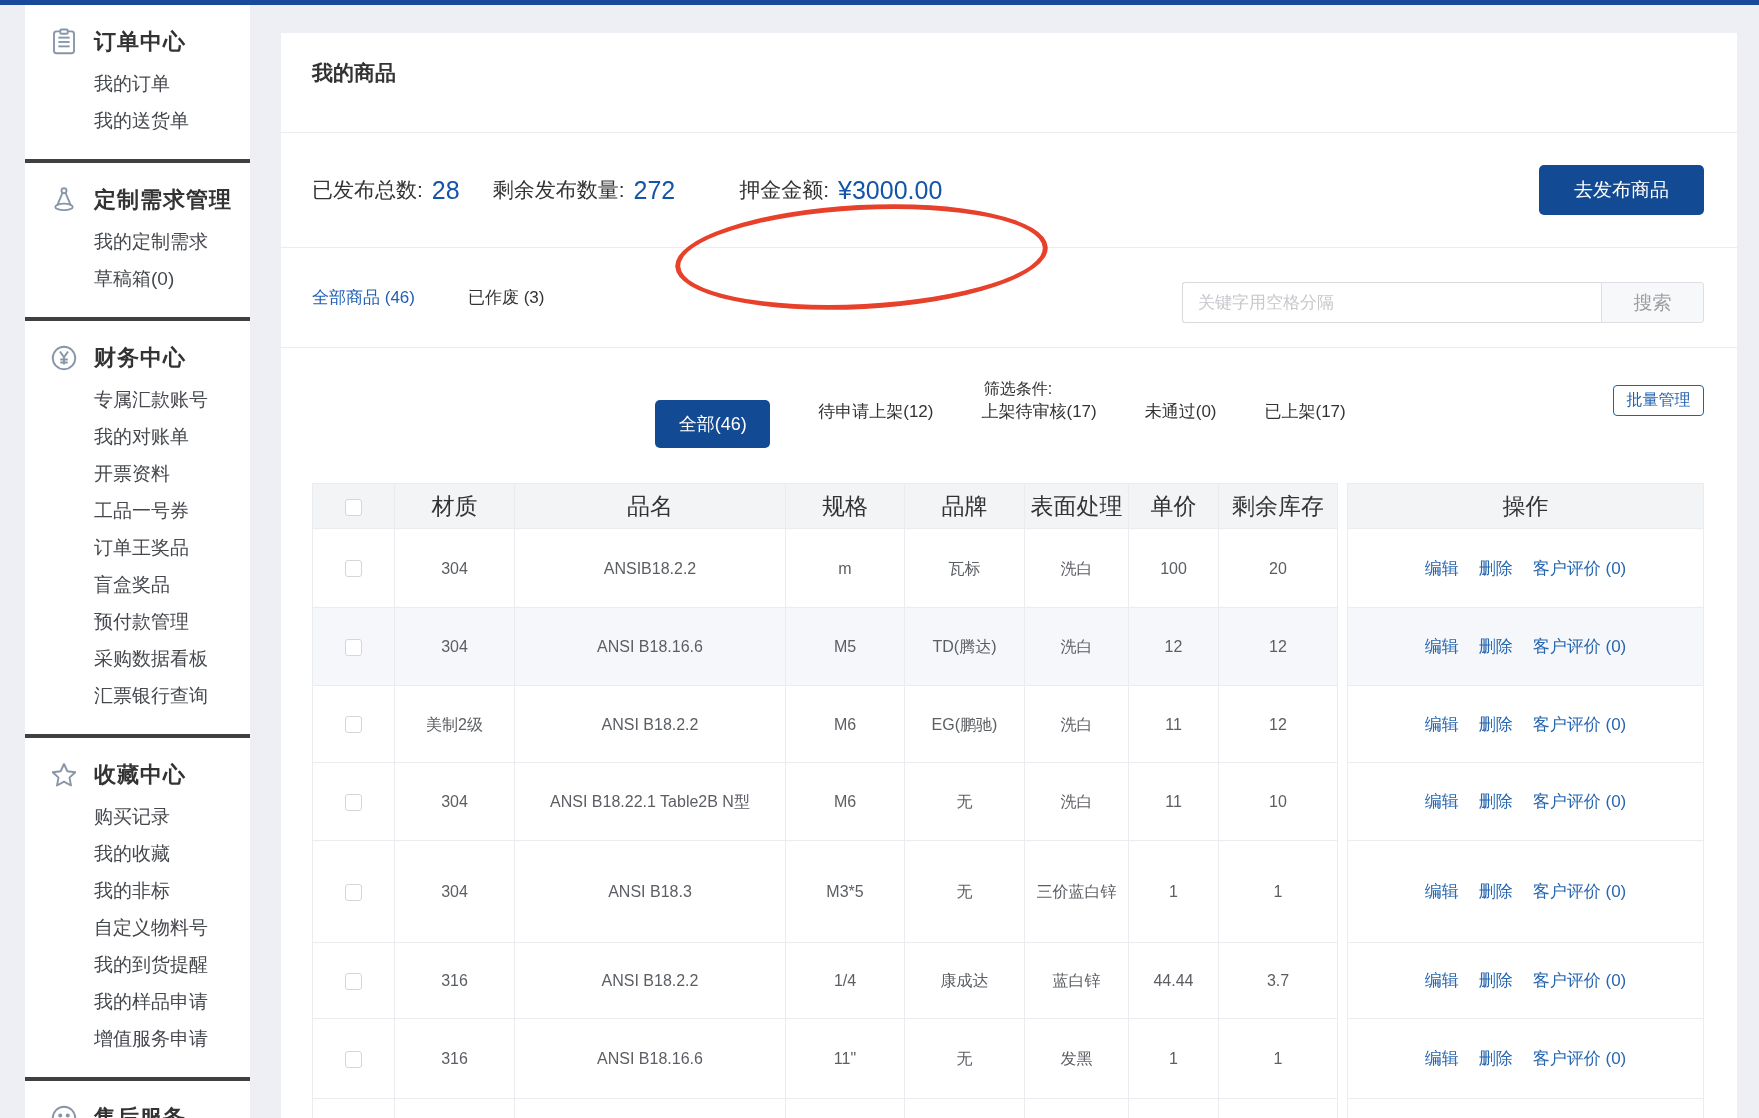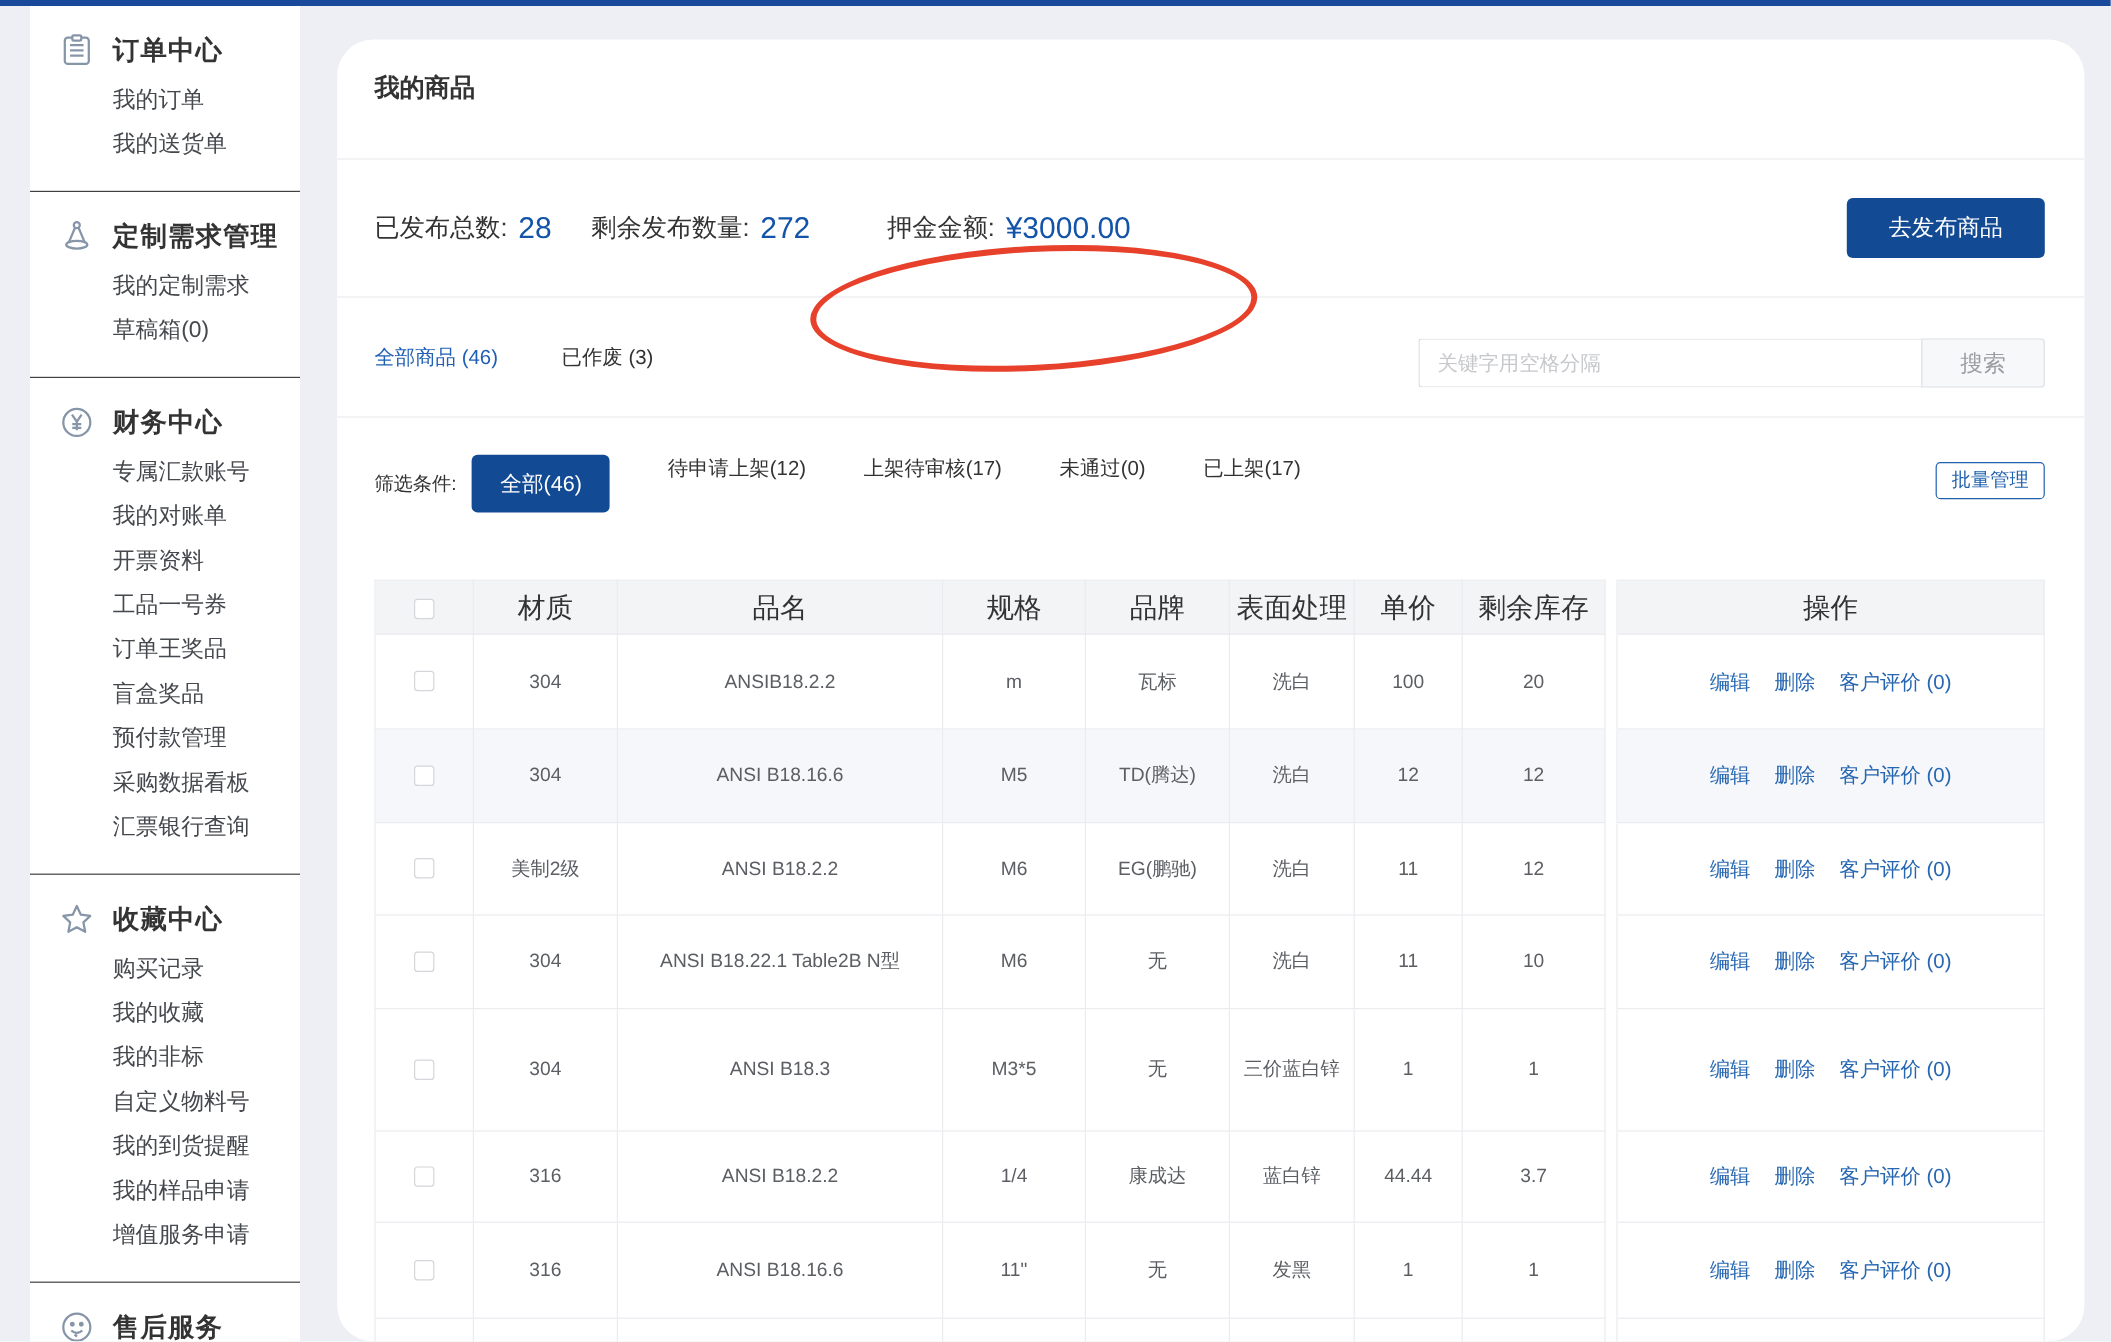--- a/index.html
+++ b/index.html
@@ -5,31 +5,31 @@
   * { margin:0; padding:0; box-sizing:border-box; }
   html,body { width:1759px; height:1118px; overflow:hidden; }
   body { font-family:"Liberation Sans","DejaVu Sans",sans-serif; background:#edeff4; position:relative; color:#333; }
 
   
   .topbar { position:absolute; left:0; top:0; width:1759px; height:5px; background:#19499a; }
   .side-scroll-thumb { position:absolute; left:241px; top:6px; width:4px; height:158px; background:#30549b; border-radius:2px; }
 
   
   .sidebar { position:absolute; left:25px; top:5px; width:225px; bottom:0; background:#ffffff; overflow:hidden; }
-  .side-section { padding:20px 0 20px 0; border-bottom:1px solid #404040; }
+  .side-section { padding:20px 0 20px 0; border-bottom:4px solid #404040; }
   .side-section:last-child { border-bottom:none; }
   .side-head { display:flex; align-items:center; padding-left:23px; height:34px; }
   .side-head .icon { width:32px; height:32px; display:flex; align-items:center; justify-content:center; flex:0 0 32px; }
   .side-head .icon svg { width:30px; height:30px; }
   .side-head .t { font-size:22px; font-weight:bold; color:#333; margin-left:14px; letter-spacing:1px; }
   .side-items { list-style:none; margin-top:6px; }
   .side-items li { padding-left:69px; height:37px; line-height:37px; font-size:19px; color:#45484d; cursor:pointer; }
 
   
-  .card { position:absolute; left:281px; top:33px; width:1456px; bottom:0; background:#fff; overflow:hidden;border-radius:30px; }
+  .card { position:absolute; left:281px; top:33px; width:1456px; bottom:0; background:#fff; overflow:hidden; }
 
   .sec-title { height:100px; border-bottom:1px solid #ececee; padding:26px 0 0 31px; }
   .page-title { font-size:21px; color:#333; }
 
   .sec-stats { height:115px; border-bottom:1px solid #ececee; display:flex; align-items:center; padding-left:31px; position:relative; }
   .stat { display:flex; align-items:center; }
   .stat .lab { font-size:21px; color:#333; margin-right:9px; }
   .stat .val { font-size:25px; color:#1254a8; }
   .gap-a { margin-left:33px; } .gap-b { margin-left:64px; }
   .red-ellipse { position:absolute; left:394px; top:72px; width:373px; height:104px; border:5px solid #e7402b; border-radius:50%; transform:rotate(-3deg); pointer-events:none; }
@@ -39,21 +39,21 @@
   .sec-tabs { height:100px; border-bottom:1px solid #ececee; display:flex; align-items:center; padding-left:31px; position:relative; }
   .tab { font-size:17px; cursor:pointer; color:#333; }
   .tab + .tab { margin-left:53px; }
   .tab.active { color:#1f5fb5; }
   .searchbox { position:absolute; right:33px; top:34px; display:flex; height:41px; }
   .searchbox input { width:419px; height:41px; border:1px solid #d8dade; border-right:none; border-radius:3px 0 0 3px; padding:0 15px; font-size:17px; color:#333; outline:none; }
   .searchbox input::placeholder { color:#c6c8cc; }
   .searchbox .btn-search { width:103px; height:41px; background:#f7f8fa; border:1px solid #dddfe3; border-radius:0 3px 3px 0; font-size:19px; color:#9b9da1; cursor:pointer; }
 
   .sec-filter { height:135px; padding:31px 0 0 31px; position:relative; }
-  .filter-row { display:flex; align-items:center; }
+  .filter-row { display:flex; align-items:center;flex-direction:column; }
   .filter-label { font-size:16px; color:#333; margin-right:13px; }
   .filter-opt { font-size:17px; color:#333; cursor:pointer; margin-right:48px; }
   .filter-opt.active { background:#134a94; color:#fff; border-radius:5px; width:115px; height:48px; display:flex; align-items:center; justify-content:center; font-size:18px; }
   .btn-batch { position:absolute; right:33px; top:37px; width:91px; height:31px; background:#fff; border:1px solid #2061ae; color:#2061ae; border-radius:4px; font-size:16px; cursor:pointer; }
 
   
   table.products { border-collapse:collapse; margin-left:31px; width:1391px; table-layout:fixed; }
   .products th, .products td { border:1px solid #eaecef; text-align:center; font-weight:normal; vertical-align:middle; }
   .products th { background:#f3f4f6; height:45px; font-size:23px; color:#333; }
   .products td { font-size:16px; color:#5b5e63; }

